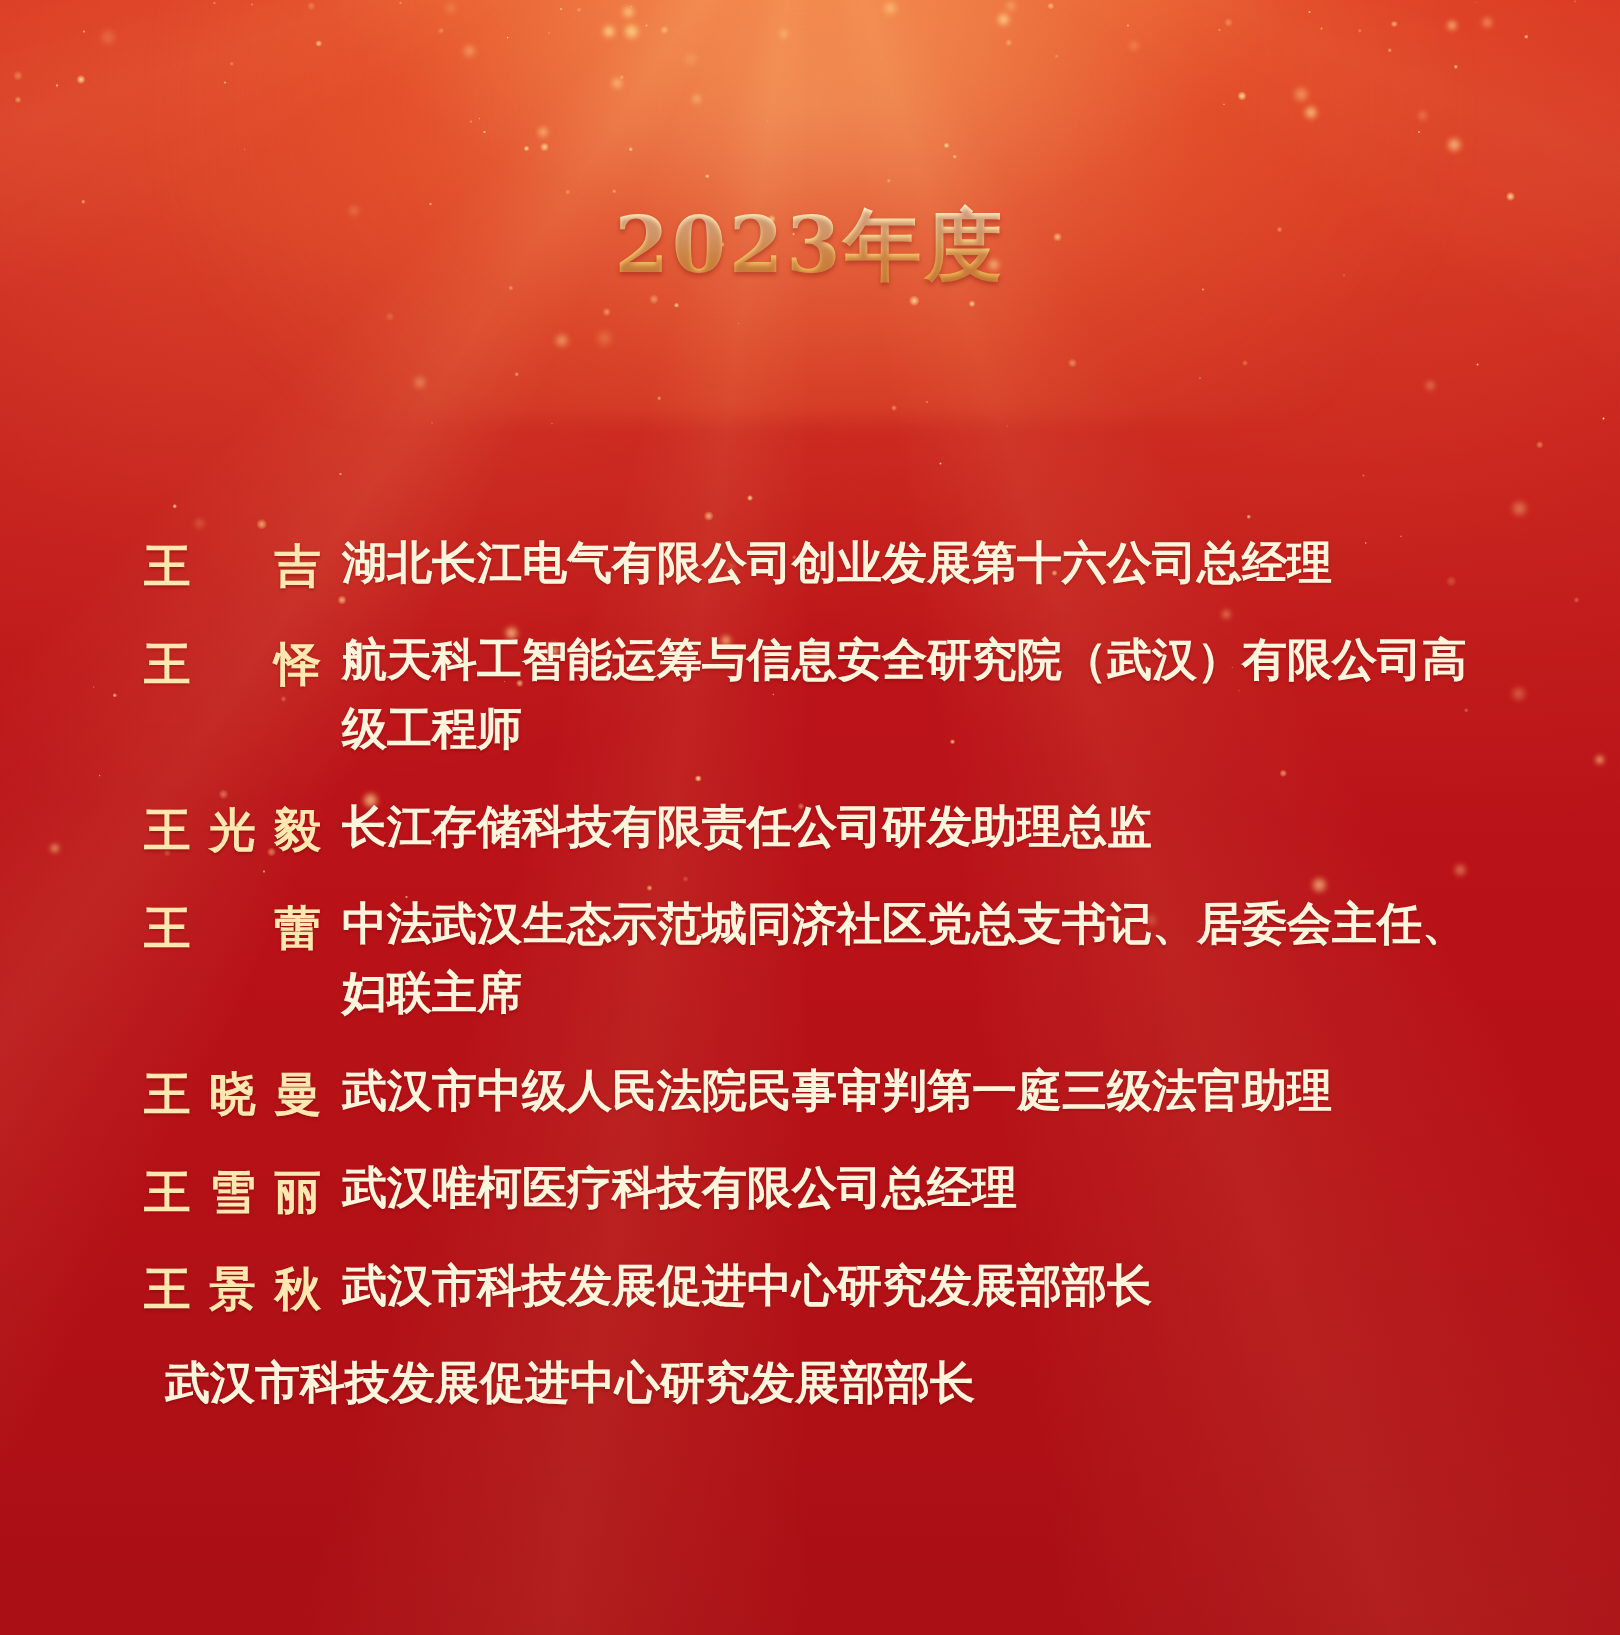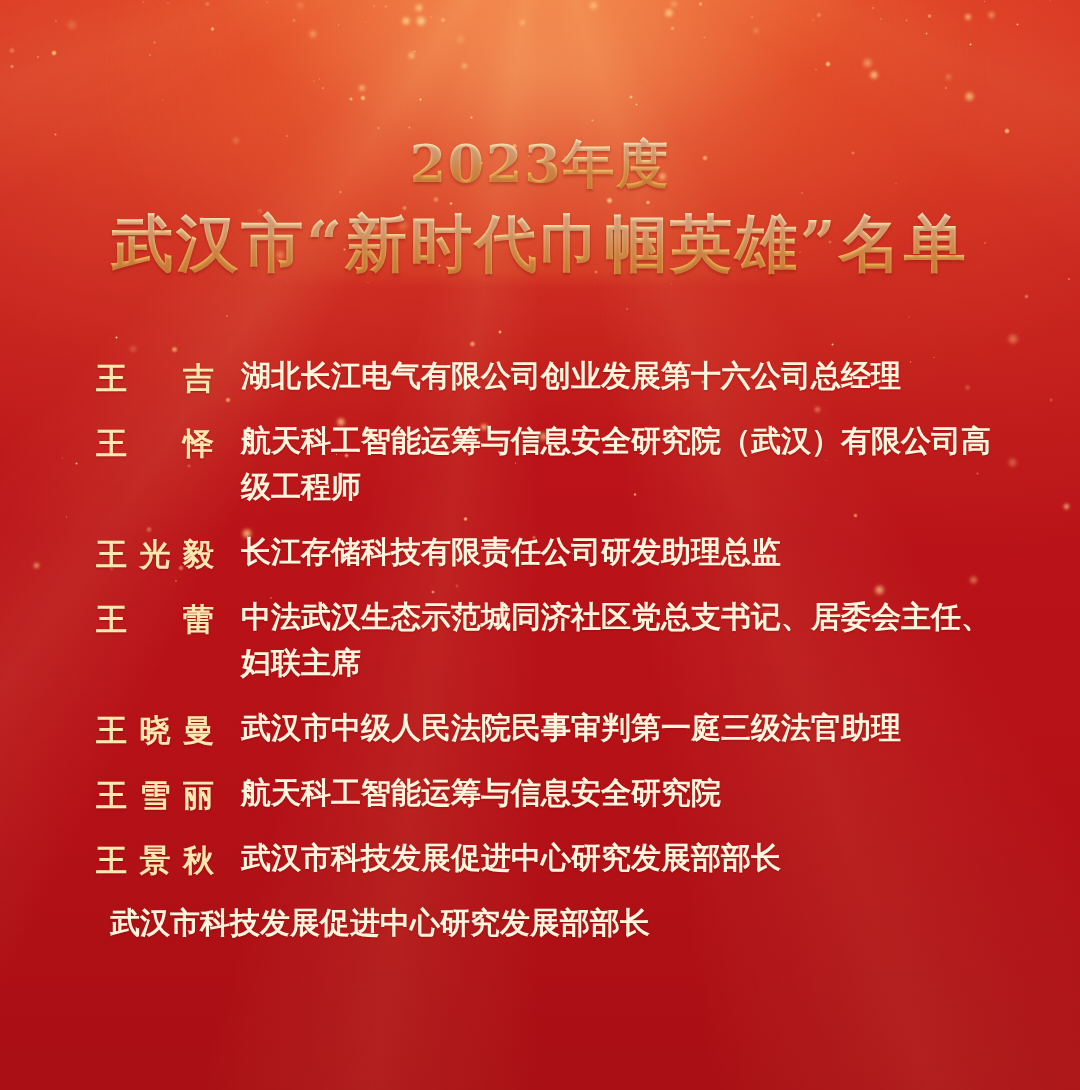--- a/index.html
+++ b/index.html
@@ -125,21 +125,20 @@
   .list {
     position: absolute;
     top: 355px;
     left: 96px;
     right: 84px;
   }
   .entry {
     display: flex;
     align-items: flex-start;
     margin-bottom: 19px;
-    gap: 13px;
   }
   .entry .name {
     flex: 0 0 118px;
     width: 118px;
     color: #ffe7b0;
     font-size: 31px;
     line-height: 46px;
     font-weight: bold;
     font-family: "DejaVu Serif", "Liberation Serif", serif;
     text-align: justify;
@@ -332,21 +331,20 @@
       <div class="p" style="left: 827.5px; top: 239.9px; width: 4.3px; height: 4.3px; opacity: 0.36;"></div>
       <div class="p" style="left: 933.3px; top: 356.6px; width: 1.5px; height: 1.5px; opacity: 0.6;"></div>
       <div class="p" style="left: 335.5px; top: 453.9px; width: 1.6px; height: 1.6px; opacity: 0.87;"></div>
       <div class="p" style="left: 1049.4px; top: 397.7px; width: 4px; height: 4px; opacity: 0.33;"></div>
       <div class="p" style="left: 510.9px; top: 80.2px; width: 1.6px; height: 1.6px; opacity: 0.24;"></div>
     </div>
 
   <div class="content">
     <div class="title-block">
       <div class="title-year">2023年度</div>
-      <div class="title-main">武汉市“新时代巾帼英雄”名单</div>
     </div>
 
     <div class="list">
       <div class="entry">
         <div class="name">王吉</div>
         <div class="desc">湖北长江电气有限公司创业发展第十六公司总经理</div>
       </div>
       <div class="entry">
         <div class="name">王怿</div>
         <div class="desc">航天科工智能运筹与信息安全研究院（武汉）有限公司高级工程师</div>
@@ -358,21 +356,21 @@
       <div class="entry">
         <div class="name">王蕾</div>
         <div class="desc">中法武汉生态示范城同济社区党总支书记、居委会主任、妇联主席</div>
       </div>
       <div class="entry">
         <div class="name">王晓曼</div>
         <div class="desc">武汉市中级人民法院民事审判第一庭三级法官助理</div>
       </div>
       <div class="entry">
         <div class="name">王雪丽</div>
-        <div class="desc">航天科工智能运筹与信息安全研究院</div>
+        <div class="desc">武汉唯柯医疗科技有限公司总经理</div>
       </div>
       <div class="entry">
         <div class="name">王景秋</div>
         <div class="desc">武汉市科技发展促进中心研究发展部部长</div>
       </div>
       <div class="entry">
         <div class="desc">武汉市科技发展促进中心研究发展部部长</div>
       </div>
     </div>
   </div>

